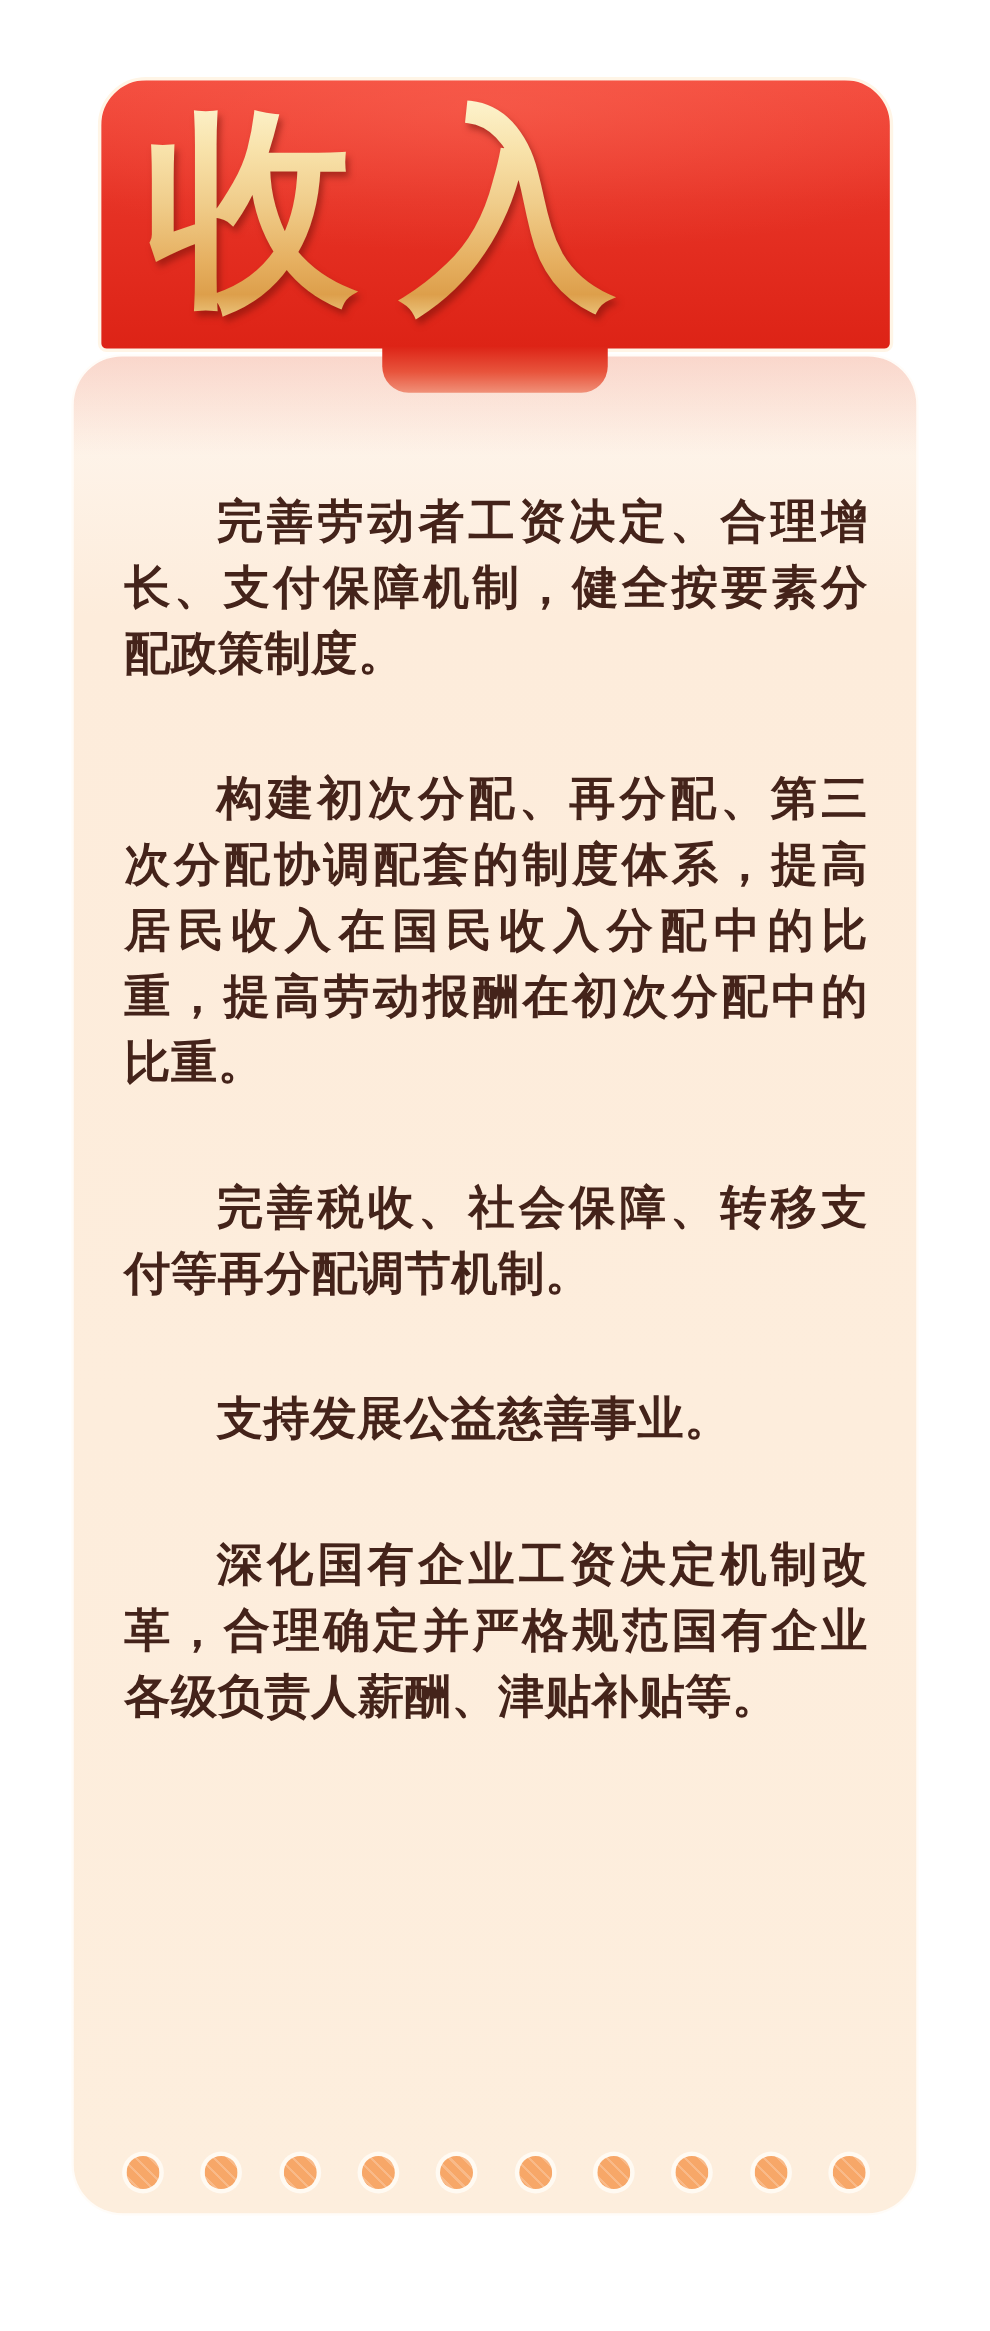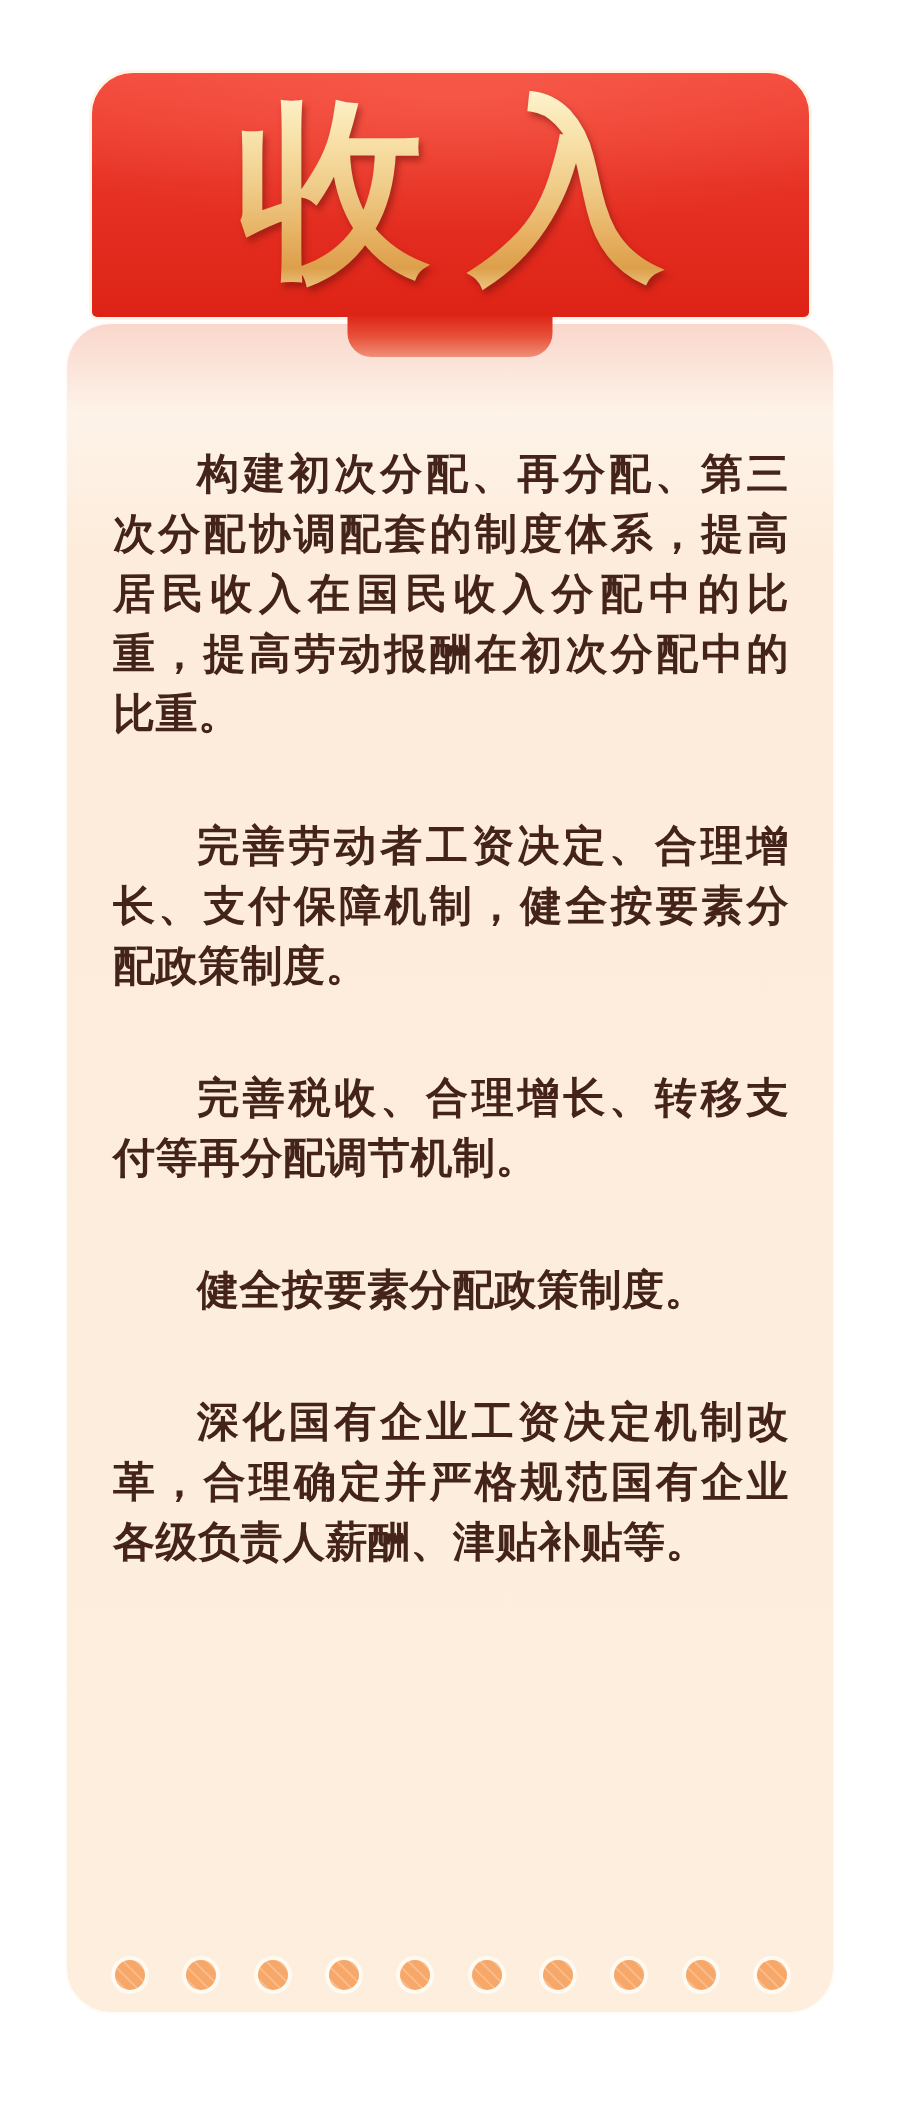--- a/index.html
+++ b/index.html
@@ -17,21 +17,21 @@
   }
   .banner{
     position:relative;z-index:2;
     width:717px;height:244px;
     margin:70px auto 0;
     border:3px solid #fff5e6;
     border-radius:44px 44px 8px 8px;
     background:
       radial-gradient(120% 90% at 50% 10%, rgba(255,120,100,0.35) 0%, rgba(255,120,100,0) 60%),
       linear-gradient(180deg, var(--banner-red-light,#f34a3c) 0%, var(--banner-red,#e63225) 45%, var(--banner-red-dark,#dd2316) 100%);
-    display:flex;align-items:center;justify-content:center;
+    display:flex;align-items:center;justify-content:flex-start;
   }
   .banner-tab{
     position:absolute;left:50%;bottom:-40px;transform:translateX(-50%);
     width:205px;height:42px;
     border-radius:0 0 24px 24px;
     background:linear-gradient(180deg,#dd2417 0%, #e8543c 55%, #f09078 100%);
   }
   .page-title{
     margin:0;padding:0 0 14px 40px;
     font-family:"DejaVu Serif","Liberation Serif",serif;
@@ -86,24 +86,24 @@
 </head>
 <body>
 
 <div class="banner">
   <h1 class="page-title">收入</h1>
   <div class="banner-tab"></div>
 </div>
 
 <div class="card">
   <div class="card-body">
+      <p>完善劳动者工资决定、合理增长、支付保障机制，健全按要素分配政策制度。</p>
       <p>构建初次分配、再分配、第三次分配协调配套的制度体系，提高居民收入在国民收入分配中的比重，提高劳动报酬在初次分配中的比重。</p>
-      <p>完善劳动者工资决定、合理增长、支付保障机制，健全按要素分配政策制度。</p>
-      <p>完善税收、合理增长、转移支付等再分配调节机制。</p>
-      <p>健全按要素分配政策制度。</p>
+      <p>完善税收、社会保障、转移支付等再分配调节机制。</p>
+      <p>支持发展公益慈善事业。</p>
       <p>深化国有企业工资决定机制改革，合理确定并严格规范国有企业各级负责人薪酬、津贴补贴等。</p>
     </div>
   <div class="footer-dots">
       <div class="dot"></div>
       <div class="dot"></div>
       <div class="dot"></div>
       <div class="dot"></div>
       <div class="dot"></div>
       <div class="dot"></div>
       <div class="dot"></div>

